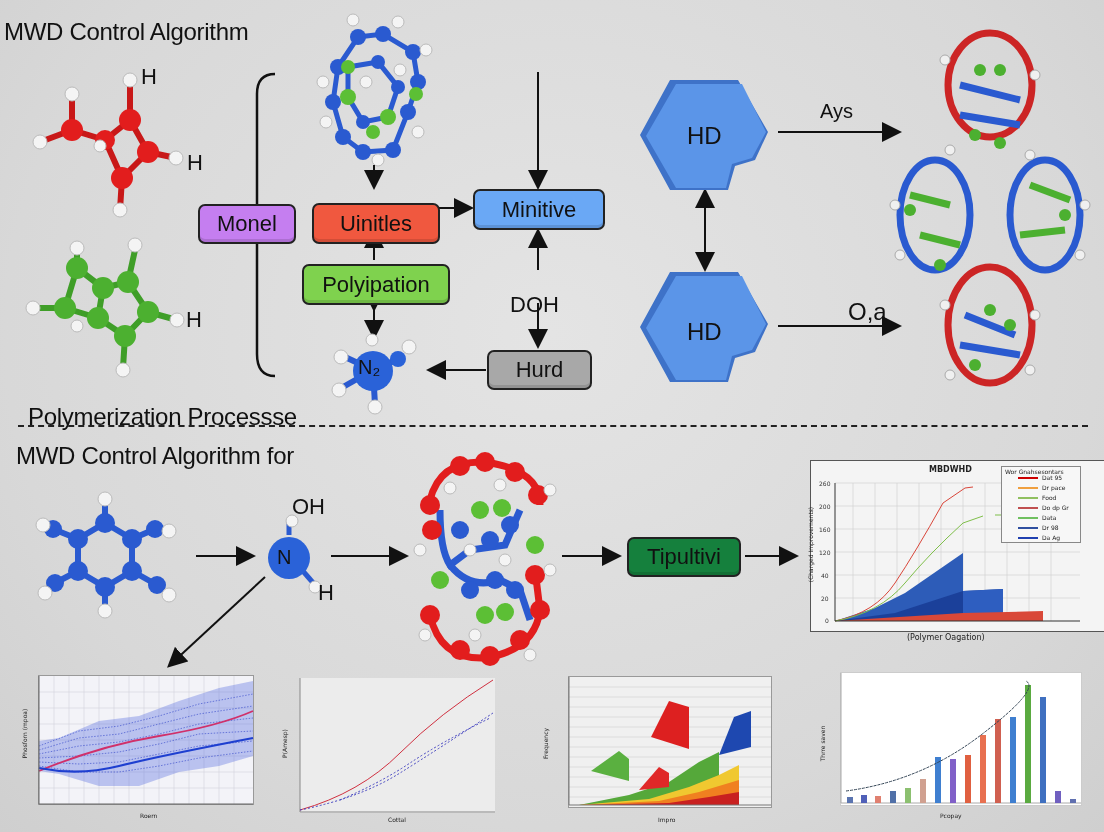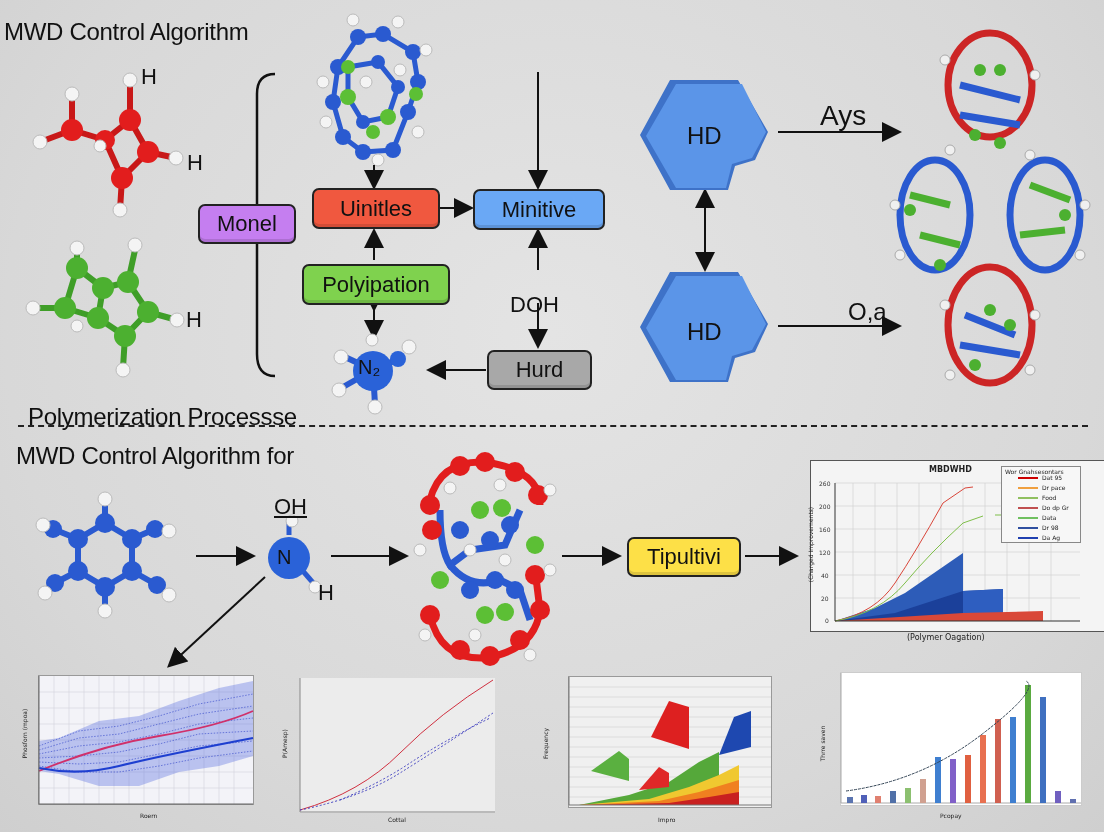--- a/index.html
+++ b/index.html
@@ -152,21 +152,21 @@
     <line x1="538" y1="270" x2="538" y2="232" marker-end="url(#ah)"></line>
     <line x1="538" y1="303" x2="538" y2="345" marker-end="url(#ah)"></line>
     <line x1="486" y1="370" x2="430" y2="370" marker-end="url(#ah)"></line>
     <line x1="705" y1="220" x2="705" y2="268" marker-end="url(#ah)"></line>
     <line x1="705" y1="240" x2="705" y2="192" marker-end="url(#ah)"></line>
     <line x1="778" y1="132" x2="898" y2="132" marker-end="url(#ah)"></line>
     <line x1="778" y1="326" x2="898" y2="326" marker-end="url(#ah)"></line>
   </g>
 </svg>
 
-<div class="box" style="left:312px;top:188px;width:124px;height:37px;background:#f0583f;">Uinitles</div>
+<div class="box" style="left:312px;top:203px;width:124px;height:37px;background:#f0583f;">Uinitles</div>
 <div class="box" style="left:473px;top:189px;width:128px;height:37px;background:#6aa8f5;">Minitive</div>
 <div class="box" style="left:302px;top:264px;width:144px;height:37px;background:#7fd24e;">Polyipation</div>
 <div class="lbl" style="left:510px;top:292px;">DOH</div>
 <div class="box" style="left:487px;top:350px;width:101px;height:36px;background:#a8a8a8;">Hurd</div>
 
 <svg style="left:325px;top:335px;" width="100" height="80">
   <g stroke="#2a5ad0" stroke-width="6">
       <line x1="48" y1="35" x2="20" y2="22"></line>
       <line x1="48" y1="35" x2="18" y2="52"></line>
       <line x1="48" y1="35" x2="78" y2="22"></line>
@@ -188,21 +188,21 @@
   <polygon points="30,0 98,0 128,52 115,80 95,86 88,110 30,110 0,55" fill="#3e72c8"></polygon>
   <polygon points="36,4 102,4 126,52 112,78 92,84 86,108 36,108 6,56" fill="#5b95e8"></polygon>
 </svg>
 <div class="lbl" style="left:687px;top:122px;font-size:24px;">HD</div>
 <svg style="left:640px;top:272px;" width="130" height="115">
   <polygon points="30,0 98,0 128,52 115,80 95,86 88,110 30,110 0,55" fill="#3e72c8"></polygon>
   <polygon points="36,4 102,4 126,52 112,78 92,84 86,108 36,108 6,56" fill="#5b95e8"></polygon>
 </svg>
 <div class="lbl" style="left:687px;top:318px;font-size:24px;">HD</div>
 
-<div class="lbl" style="left:820px;top:100px;font-size:28px;">Ays</div>
+<div class="lbl" style="left:820px;top:100px;font-size:20px;">Ays</div>
 <div class="lbl" style="left:816px;top:298px;font-size:24px;margin-left:32px;">O,a</div>
 
 <svg style="left:890px;top:25px;" width="200" height="365">
   <g fill="none" stroke-width="7">
     <ellipse cx="100" cy="60" rx="42" ry="52" stroke="#cc2525"></ellipse>
     <ellipse cx="100" cy="300" rx="42" ry="58" stroke="#cc2525"></ellipse>
     <ellipse cx="45" cy="190" rx="35" ry="55" stroke="#2a5ad0"></ellipse>
     <ellipse cx="155" cy="190" rx="35" ry="55" stroke="#2a5ad0"></ellipse>
     <path d="M70 60 L130 75 M70 90 L130 100 M75 290 L125 310 M70 320 L130 330" stroke="#2a5ad0"></path>
     <path d="M20 170 L60 180 M30 210 L70 220 M140 160 L180 175 M130 210 L175 205" stroke="#4cb030"></path>
@@ -273,21 +273,21 @@
     </g>
 </svg>
 
 <svg style="left:260px;top:515px;" width="70" height="80">
   <line x1="29" y1="20" x2="29" y2="5" stroke="#2a5ad0" stroke-width="5"></line>
   <line x1="29" y1="40" x2="55" y2="70" stroke="#2a5ad0" stroke-width="5"></line>
   <circle cx="29" cy="43" r="21" fill="#2a62d8"></circle>
   <circle cx="32" cy="6" r="6" fill="#f4f4f4" stroke="#bbb"></circle>
     <circle cx="55" cy="72" r="6" fill="#f4f4f4" stroke="#bbb"></circle>
 </svg>
-<div class="lbl" style="left:274px;top:494px;text-decoration:underline;">OH</div>
+<div class="lbl" style="left:292px;top:494px;">OH</div>
 <div class="lbl" style="left:277px;top:546px;font-size:20px;">N</div>
 <div class="lbl" style="left:318px;top:580px;">H</div>
 
 <svg style="left:410px;top:450px;" width="150" height="215">
   <g fill="none" stroke-width="7">
     <path d="M20 50 Q30 10 75 12 Q130 20 130 55" stroke="#e21d1d"></path>
     <path d="M20 165 Q30 210 75 208 Q125 200 130 160 L125 120" stroke="#e21d1d"></path>
     <path d="M30 60 Q30 100 40 115 L60 100 L95 95 L110 60" stroke="#2a5ad0"></path>
     <path d="M40 115 Q60 140 90 130 L110 140 L120 170" stroke="#2a5ad0"></path>
   </g>
@@ -343,21 +343,21 @@
     </defs>
   <g stroke="#111" stroke-width="2" fill="none">
     <line x1="196" y1="556" x2="252" y2="556" marker-end="url(#ah2)"></line>
     <line x1="331" y1="556" x2="405" y2="556" marker-end="url(#ah2)"></line>
     <line x1="562" y1="556" x2="618" y2="556" marker-end="url(#ah2)"></line>
     <line x1="745" y1="556" x2="795" y2="556" marker-end="url(#ah2)"></line>
     <line x1="265" y1="577" x2="170" y2="665" marker-end="url(#ah2)"></line>
   </g>
 </svg>
 
-<div class="box" style="left:627px;top:537px;width:110px;height:36px;background:#fde047;">Tipultivi</div>
+<div class="box" style="left:627px;top:537px;width:110px;height:36px;background:#15803d;">Tipultivi</div>
 
 <div class="chart-frame" style="left:810px;top:460px;width:277px;height:170px;padding-left:24px;">
   <div class="small" style="left:118px;top:4px;font-weight:bold;font-size:8px;">MBDWHD</div>
   <svg style="left:24px;top:12px;" width="250" height="145">
     <g stroke="#ccc" stroke-width="0.6">
       <line x1="0" y1="10" x2="245" y2="10"></line>
         <line x1="0" y1="33" x2="245" y2="33"></line>
         <line x1="0" y1="56" x2="245" y2="56"></line>
       <line x1="0" y1="79" x2="245" y2="79"></line>
         <line x1="0" y1="102" x2="245" y2="102"></line>

